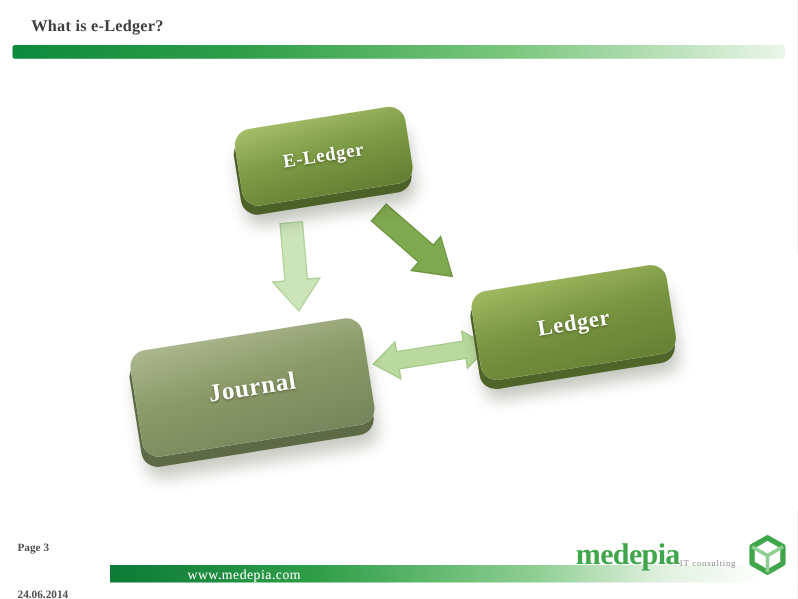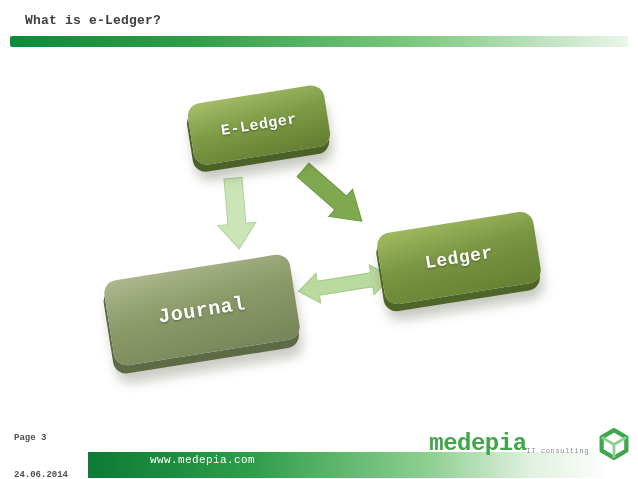--- a/index.html
+++ b/index.html
@@ -1,19 +1,19 @@
 <!DOCTYPE html>
 <html><head>
 <meta charset="utf-8">
 <style>
   html,body { margin:0; padding:0; background:#e9e9e9; }
   .slide {
     position:relative; width:638px; height:479px; margin:0 auto;
     background:#ffffff; overflow:hidden;
-    font-family:Liberation Mono, monospace;
+    font-family:Liberation Serif, serif;
   }
 
   
   .slide-title {
     position:absolute; left:25px; top:13px;
     font-size:13px; font-weight:bold; color:#3f3f3f; letter-spacing:.2px;
   }
   .title-accent-bar {
     position:absolute; left:10px; top:36px; width:618px; height:11px;
     border-radius:2px;
@@ -51,21 +51,21 @@
   
   .page-label {
     position:absolute; left:14px; top:433px;
     font-size:9px; font-weight:bold; color:#4f4f4f;
   }
   .slide-date {
     position:absolute; left:14px; top:446px;
     font-size:9px; font-weight:bold; color:#4f4f4f;margin-top:24px;
   }
   .footer-bar {
-    position:absolute; left:88px; top:452px; width:550px; height:26px;
+    position:absolute; left:88px; top:452px; width:550px; height:14px;
     background:linear-gradient(to right,#0d7a36 0%,#2f9e49 30%,#8fcf92 62%,#dff0de 80%,#ffffff 95%);
   }
   .footer-url {
     position:absolute; left:62px; top:0; height:17px; line-height:17px;
     color:#ffffff; font-size:11px; letter-spacing:.4px;
   }
 
   
   .logo {
     position:absolute; right:5px; bottom:16px;

